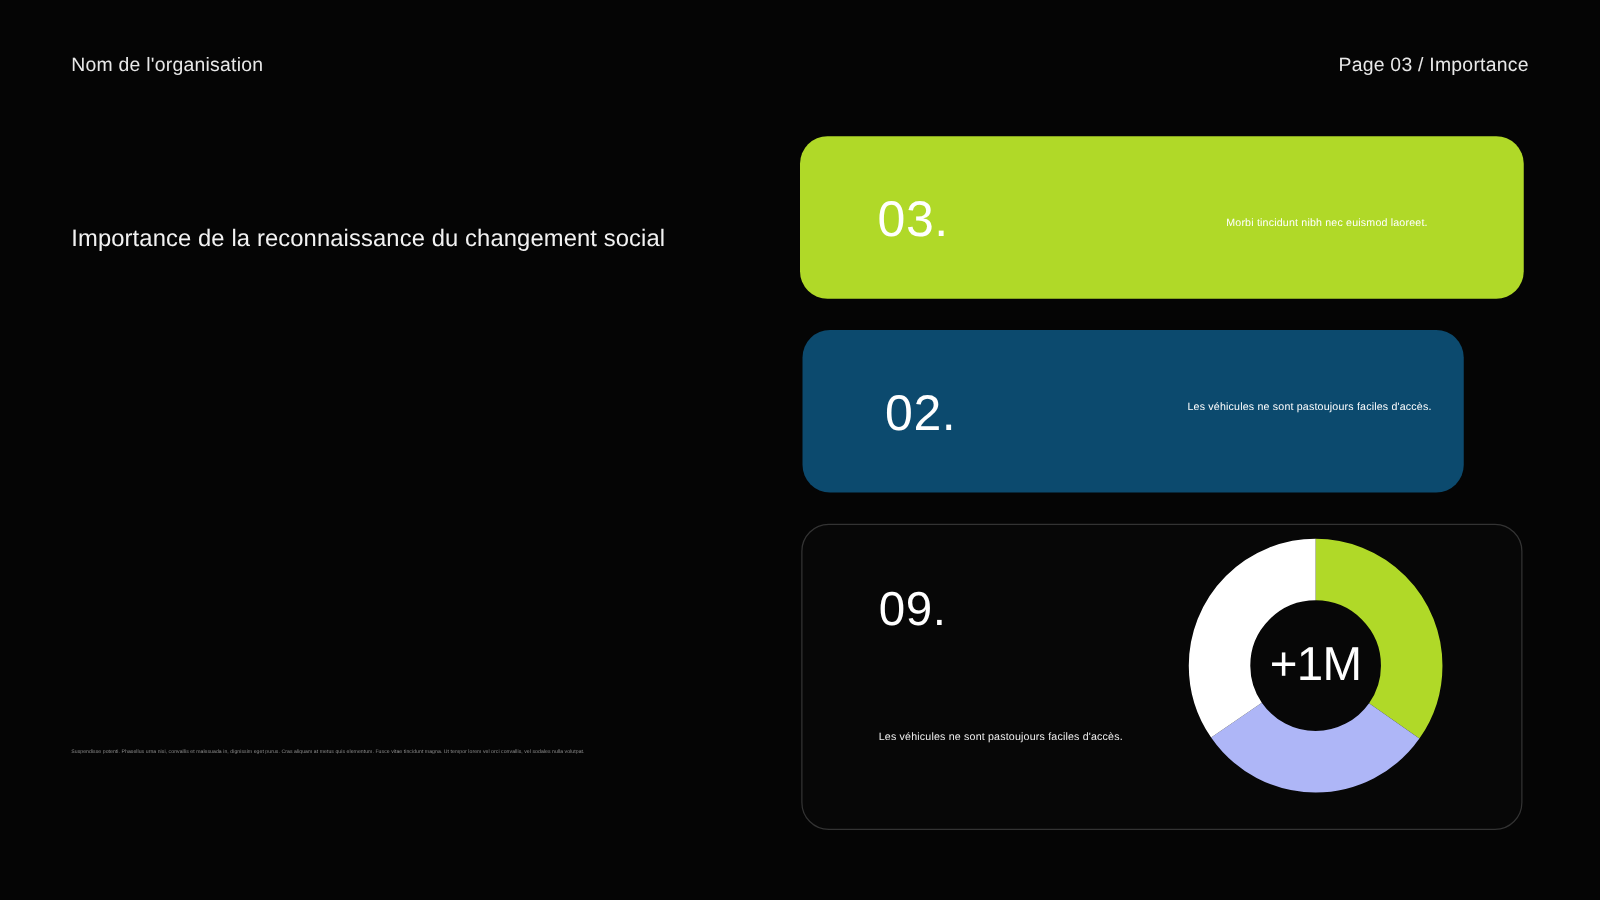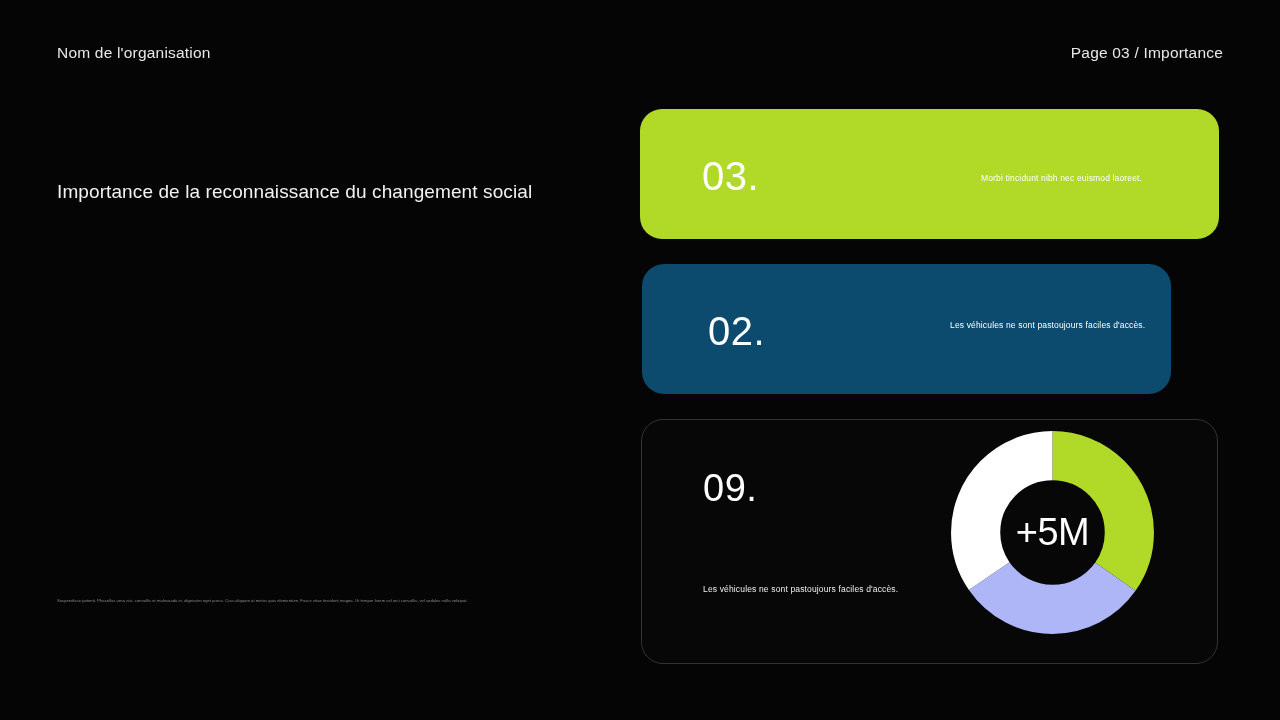--- a/index.html
+++ b/index.html
@@ -182,17 +182,17 @@
     <div class="card-text">Les véhicules ne sont pastoujours faciles d'accès.</div>
 
     <div class="donut-wrap">
       <svg class="donut-svg" viewBox="0 0 100 100">
         <g id="donut-segments" transform="rotate(-90 50 50)">
             <circle cx="50" cy="50" r="37.5" fill="none" stroke="#b0d928" stroke-width="24" stroke-dasharray="81.75994880967436 153.8595002095601" stroke-dashoffset="0"></circle>
             <circle cx="50" cy="50" r="37.5" fill="none" stroke="#aeb6f7" stroke-width="24" stroke-dasharray="72.09955139988575 163.5198976193487" stroke-dashoffset="-81.75994880967436"></circle>
             <circle cx="50" cy="50" r="37.5" fill="none" stroke="#ffffff" stroke-width="24" stroke-dasharray="81.75994880967436 153.8595002095601" stroke-dashoffset="-153.8595002095601"></circle>
           </g>
       </svg>
-      <div class="donut-center">+5M</div>
+      <div class="donut-center">+1M</div>
     </div>
   </div>
 
 </div>
 
 </body></html>

